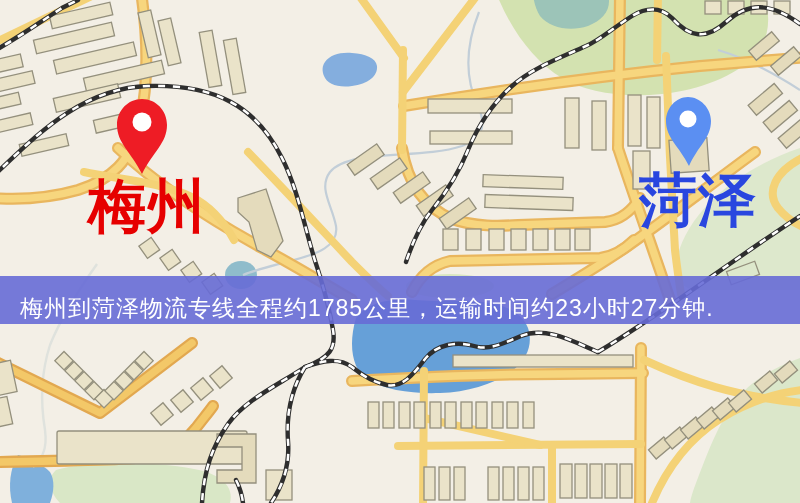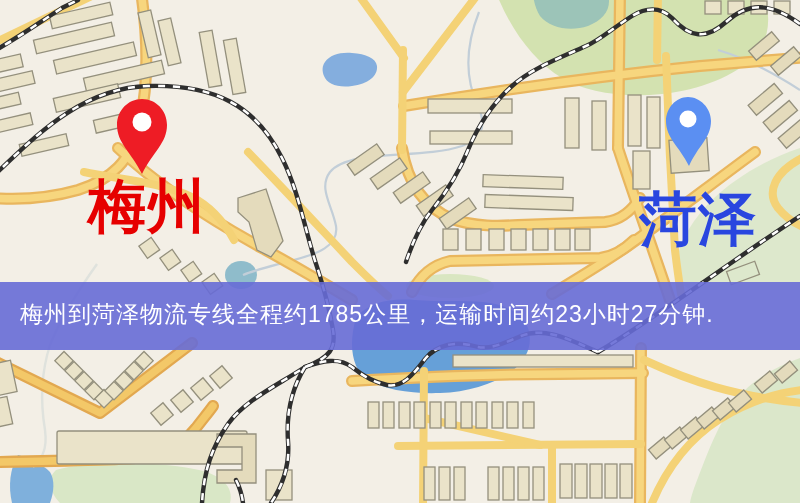--- a/index.html
+++ b/index.html
@@ -14,27 +14,27 @@
   .rm{stroke:#f4d276;stroke-width:8;fill:none;stroke-linecap:round;stroke-linejoin:round}
   
   .rb{stroke:#2e2e2e;stroke-width:4.4;fill:none;stroke-linecap:round}
   .rd{stroke:#ffffff;stroke-width:2.5;fill:none;stroke-dasharray:7 8}
   
   .bld{fill:#eae3c9;stroke:#94907d;stroke-width:1.3}
   .bld2{fill:#e4dbbc;stroke:#94907d;stroke-width:1.3}
   .stream{stroke:#c2ced8;stroke-width:2.2;fill:none}
   .stream2{stroke:#dfe2dd;stroke-width:2.4;fill:none}
 
-  .banner{position:absolute;left:0;top:282px;width:800px;height:68px;line-height:64px;
+  .banner{position:absolute;left:0;top:276px;width:800px;height:48px;line-height:64px;
           padding-left:20px;box-sizing:border-box;font-size:23px;letter-spacing:1px;
           white-space:nowrap;z-index:5;}
   .city-label{position:absolute;font-size:58px;font-weight:900;line-height:1;
               letter-spacing:1px;z-index:6;text-shadow:0 0 1px rgba(255,255,255,.3);}
   .label-meizhou{left:88px;top:177px;}
-  .label-heze{left:639px;top:190px;}
+  .label-heze{left:639px;top:171px;}
 </style>
 </head>
 <body>
 
 <div class="stage">
 
   <svg width="800" height="503" viewBox="0 0 800 503">
 
     <defs>
 

